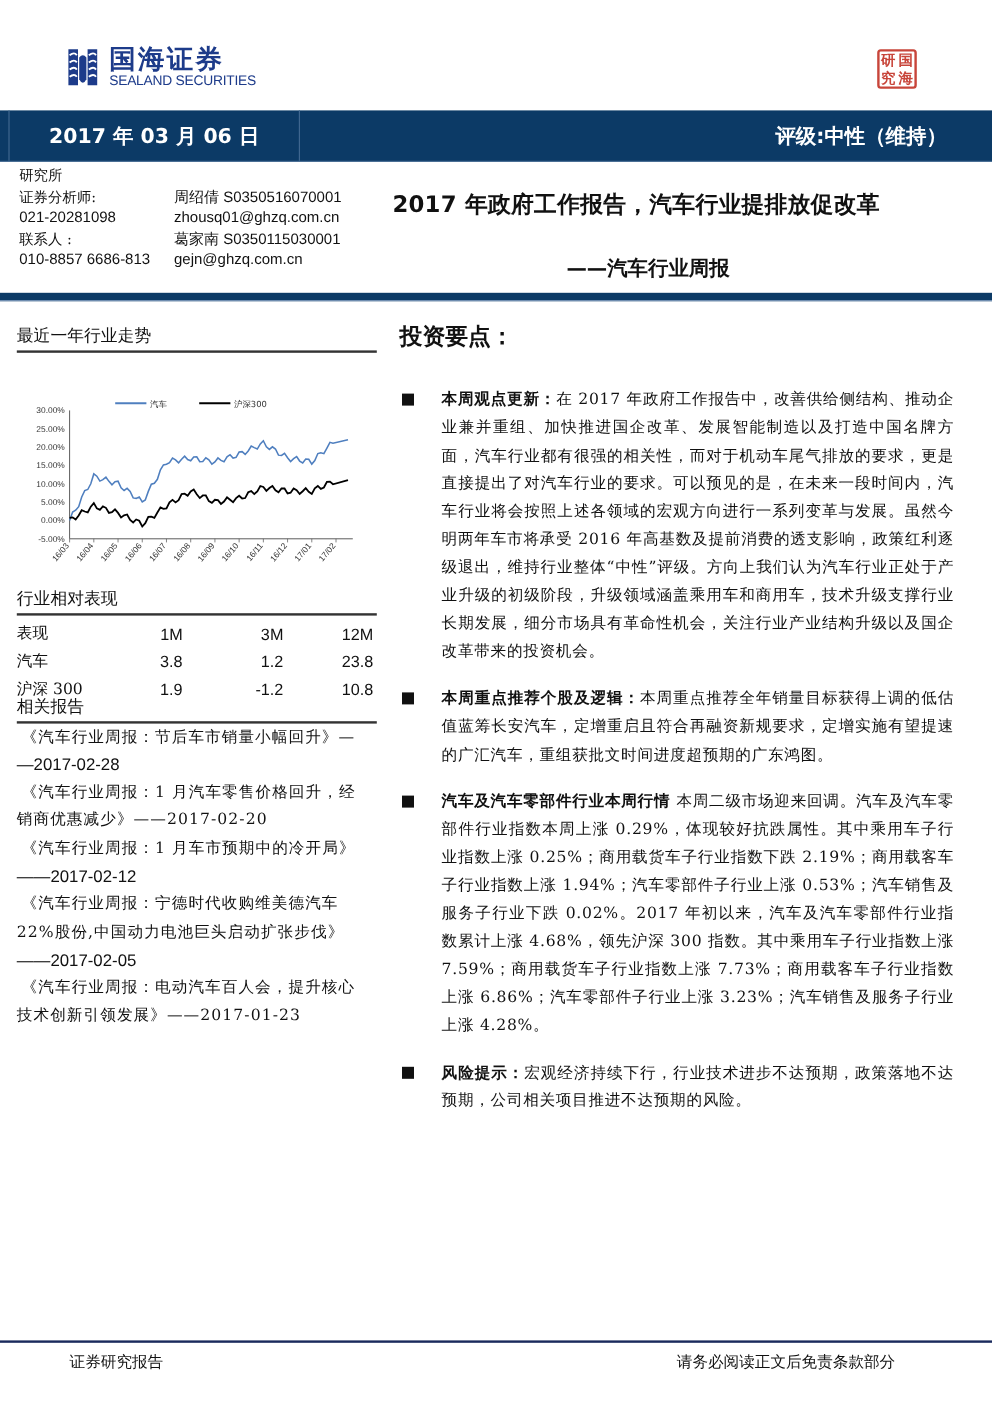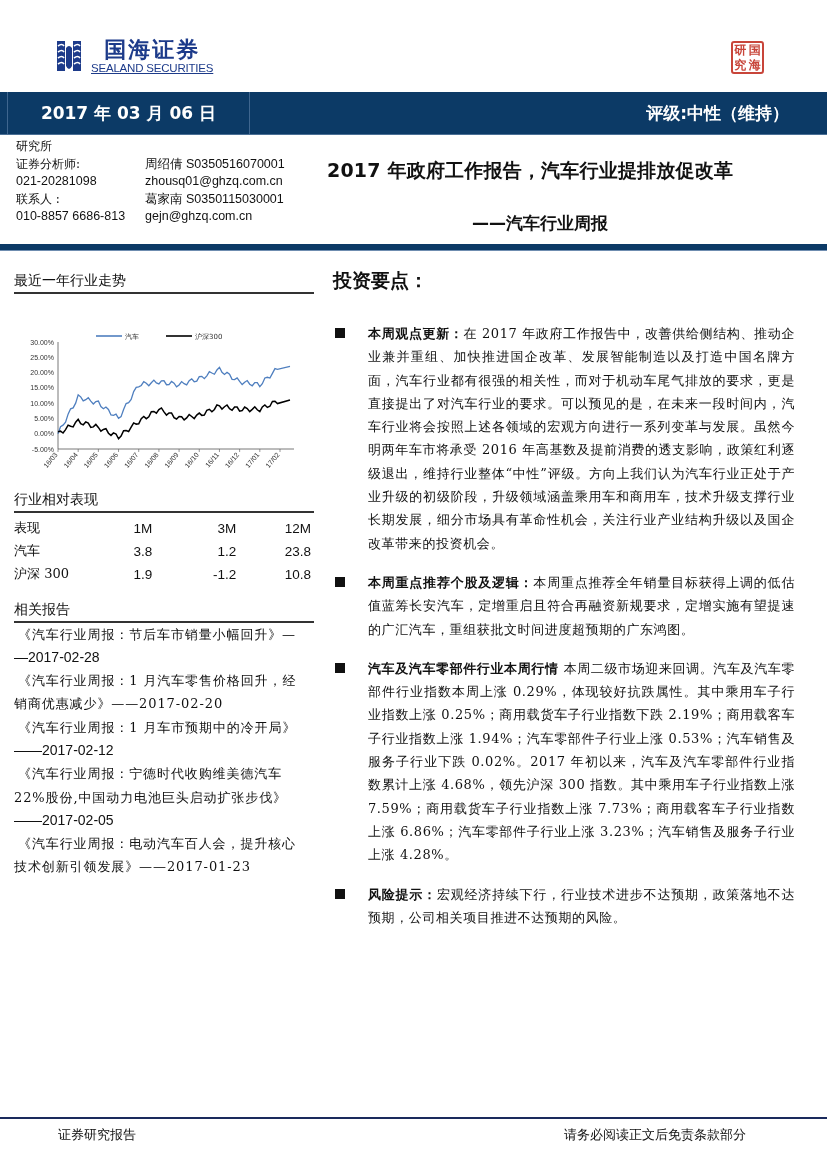--- a/index.html
+++ b/index.html
@@ -5,22 +5,22 @@
   * { box-sizing: border-box; margin: 0; padding: 0; }
   body { width: 827px; height: 1169px; background: #fff; position: relative; overflow: hidden;
          font-family: "DejaVu Serif", "Liberation Serif", serif; color: #111; }
   .abs { position: absolute; }
   .sans { font-family: "Liberation Sans", "DejaVu Sans", sans-serif; }
 
   
   .logo { left: 55px; top: 38px; display: flex; align-items: center; }
   .logo-mark { width: 28px; height: 36px; position: relative; }
   .logo-text { margin-left: 8px; }
-  .logo-cn { font-family: Liberation Serif, serif; font-weight: bold; font-size: 22px; color: #1d3b8a; letter-spacing: 2px; line-height: 24px; text-align: center; }
-  .logo-en { font-family: "Liberation Sans", sans-serif; font-size: 11.5px; color: #1d3b8a; line-height: 12px; letter-spacing: -0.2px; text-decoration: underline; }
+  .logo-cn { font-family: Liberation Serif, serif; font-weight: bold; font-size: 22px; color: #1d3b8a; letter-spacing: 2px; line-height: 24px; }
+  .logo-en { font-family: "Liberation Sans", sans-serif; font-size: 11.5px; color: #1d3b8a; line-height: 12px; letter-spacing: -0.2px; }
   .seal { left: 731px; top: 41px; width: 33px; height: 33px; border: 2px solid #c8453a; border-radius: 3px;
           display: grid; grid-template-columns: 1fr 1fr; grid-template-rows: 1fr 1fr; color: #c8453a;
           font-family: "DejaVu Sans", sans-serif; font-size: 12px; font-weight: bold; line-height: 14px; text-align: center; }
 
   .bar { left: 0; top: 92px; width: 827px; height: 43px; background: #0c3a66; display: flex; color: #fff;
          border-bottom: 1px solid #4a6f95; }
   .bar > div { display: flex; align-items: center; justify-content: center; font-family: "DejaVu Sans", sans-serif; font-weight: bold; font-size: 17px; border-right: 1px solid #3f668f; }
   .bar .c1 { width: 243px; border-left: 1px solid #3f668f; margin-left: 7px; justify-content: center; }
   .bar .c2 { width: 276px; }
   .bar .c3 { flex: 1; justify-content: flex-end; padding-right: 38px; border-right: none; }
@@ -38,21 +38,21 @@
   
   .sec-title { font-size: 14px; line-height: 20px; }
   .sec-rule { height: 1.5px; background: #333; }
 
   .chart-wrap { left: 14px; top: 270px; width: 300px; }
   .table-wrap { left: 14px; top: 489px; width: 300px; }
   .perf-table { width: 300px; border-collapse: collapse; font-size: 13px; margin-top: 4px; }
   .perf-table td { height: 23px; }
   .perf-table td.n { text-align: right; font-family: "Liberation Sans", sans-serif; font-size: 13.5px; }
 
-  .reports-wrap { left: 14px; top: 599px; width: 300px; }
+  .reports-wrap { left: 14px; top: 579px; width: 300px; }
   .report-list { font-size: 13px; line-height: 23.3px; margin-top: 0; letter-spacing: 0.9px; }
   .report-list .sans { font-size: 14px; letter-spacing: 0; }
 
   
   .inv-title { left: 333px; top: 268px; font-family: "DejaVu Sans", sans-serif; font-weight: bold; font-size: 19px; }
   .bullets { left: 333px; top: 322px; width: 462px; }
   .bullet { display: flex; margin-bottom: 16px; }
   .bullet .sq { width: 10px; height: 10px; background: #111; margin-top: 6px; margin-right: 23px; flex-shrink: 0; margin-left: 2px; }
   .bullet .txt { font-size: 13px; line-height: 23.3px; text-align: justify; letter-spacing: 0.6px; }
   .bullet .txt b { font-family: "DejaVu Sans", sans-serif; font-weight: bold; }

